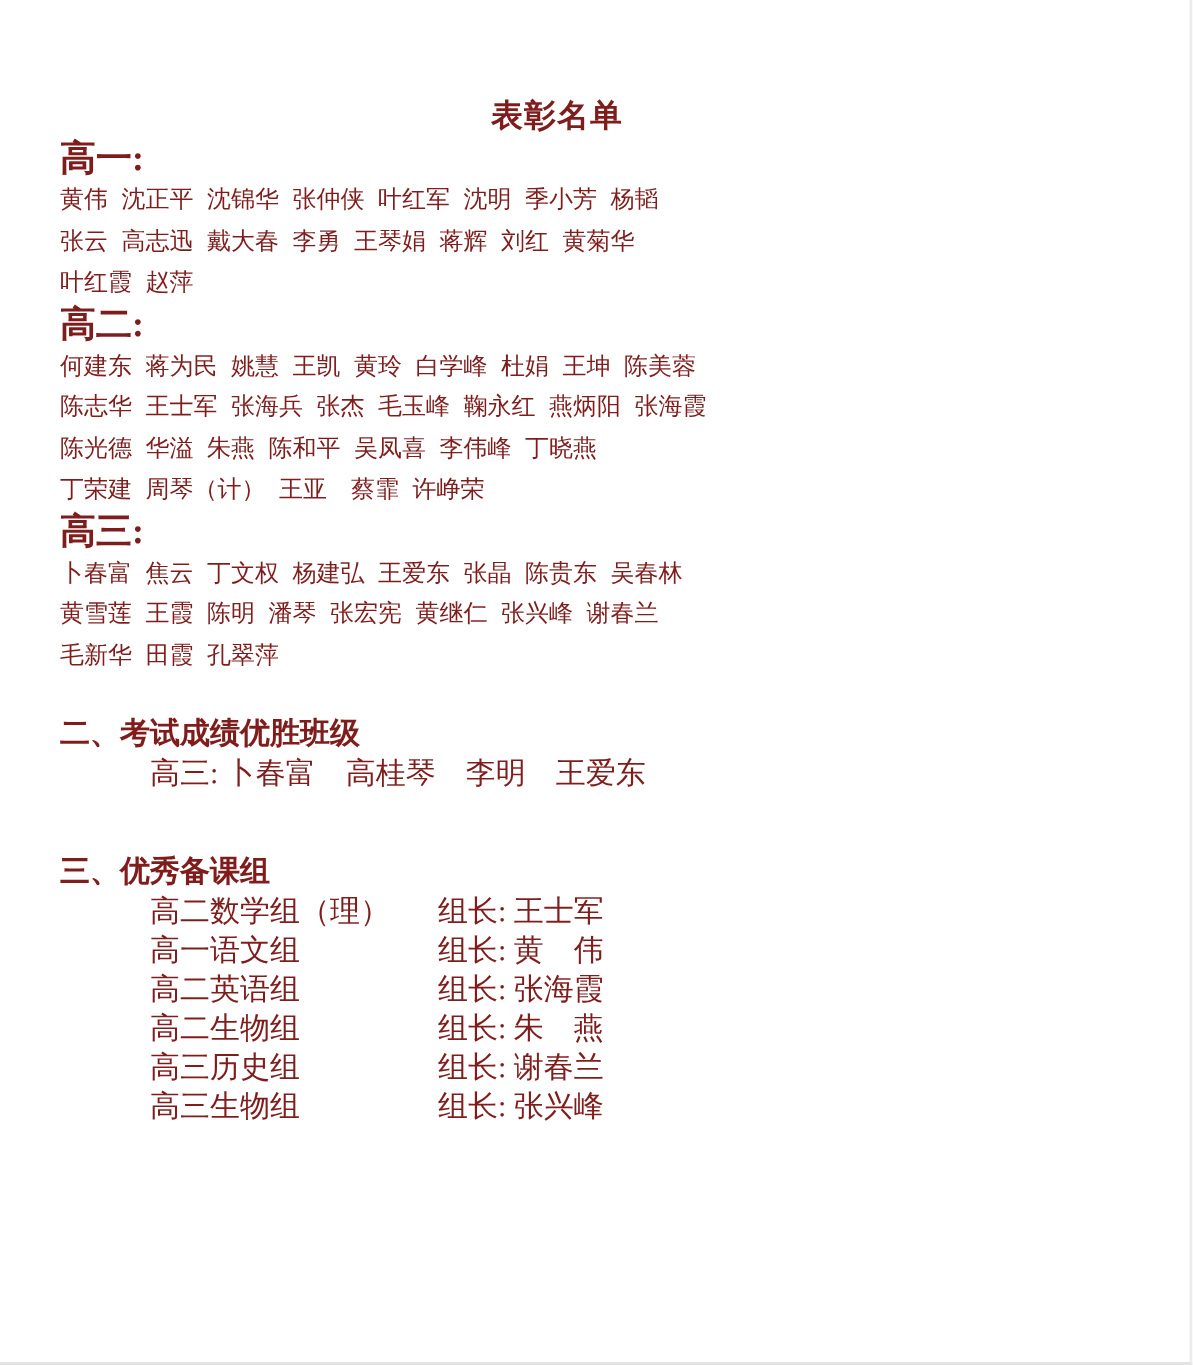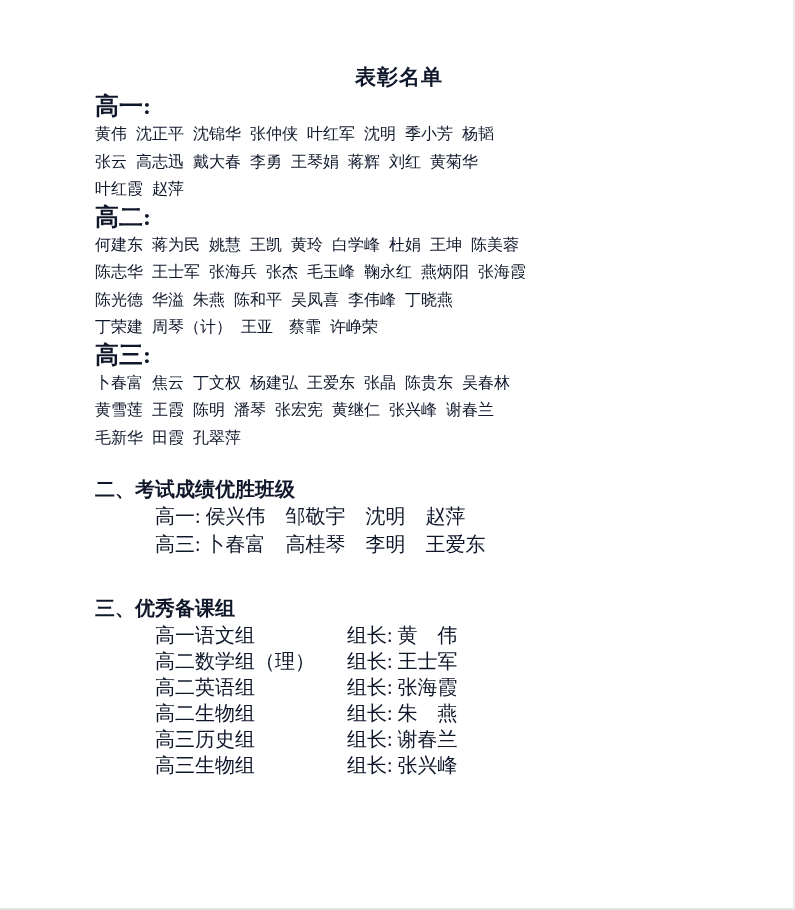--- a/index.html
+++ b/index.html
@@ -8,23 +8,23 @@
     background: #ffffff;
   }
   .page {
     position: relative;
     width: 795px;
     height: 910px;
     box-sizing: border-box;
     background: #ffffff;
     border-right: 2px solid #ececec;
     border-bottom: 2px solid #e3e3e3;
-    padding: 62px 90px 0 95px;
+    padding: 62px 90px 0 40px;
     font-family: "Liberation Serif", "DejaVu Serif", serif;
-    color: #0f172a;
+    color: #7f1d1d;
     overflow: hidden;
   }
   .doc-title {
     text-align: center;
     font-weight: bold;
     font-size: 21px;
     line-height: 30px;
     letter-spacing: 1px;
   }
   .sec-heading {
@@ -87,34 +87,33 @@
     <div class="name-line">丁荣建 周琴（计） 王亚　蔡霏 许峥荣</div>
 
     <div class="grade-label">高三:</div>
     <div class="name-line">卜春富 焦云 丁文权 杨建弘 王爱东 张晶 陈贵东 吴春林</div>
     <div class="name-line">黄雪莲 王霞 陈明 潘琴 张宏宪 黄继仁 张兴峰 谢春兰</div>
     <div class="name-line">毛新华 田霞 孔翠萍</div>
   </div>
 
   <div class="section section-2">
     <div class="sec-heading">二、考试成绩优胜班级</div>
-    <div class="indent-row">高一: 侯兴伟　邹敬宇　沈明　赵萍</div>
     <div class="indent-row">高三: 卜春富　高桂琴　李明　王爱东</div>
   </div>
 
   <div class="section section-3">
     <div class="sec-heading">三、优秀备课组</div>
 
     <div class="group-row">
+      <span class="group-name">高二数学组（理）</span>
+      <span class="group-leader">组长: 王士军</span>
+    </div>
+    <div class="group-row">
       <span class="group-name">高一语文组</span>
       <span class="group-leader">组长: 黄　伟</span>
-    </div>
-    <div class="group-row">
-      <span class="group-name">高二数学组（理）</span>
-      <span class="group-leader">组长: 王士军</span>
     </div>
     <div class="group-row">
       <span class="group-name">高二英语组</span>
       <span class="group-leader">组长: 张海霞</span>
     </div>
     <div class="group-row">
       <span class="group-name">高二生物组</span>
       <span class="group-leader">组长: 朱　燕</span>
     </div>
     <div class="group-row">

